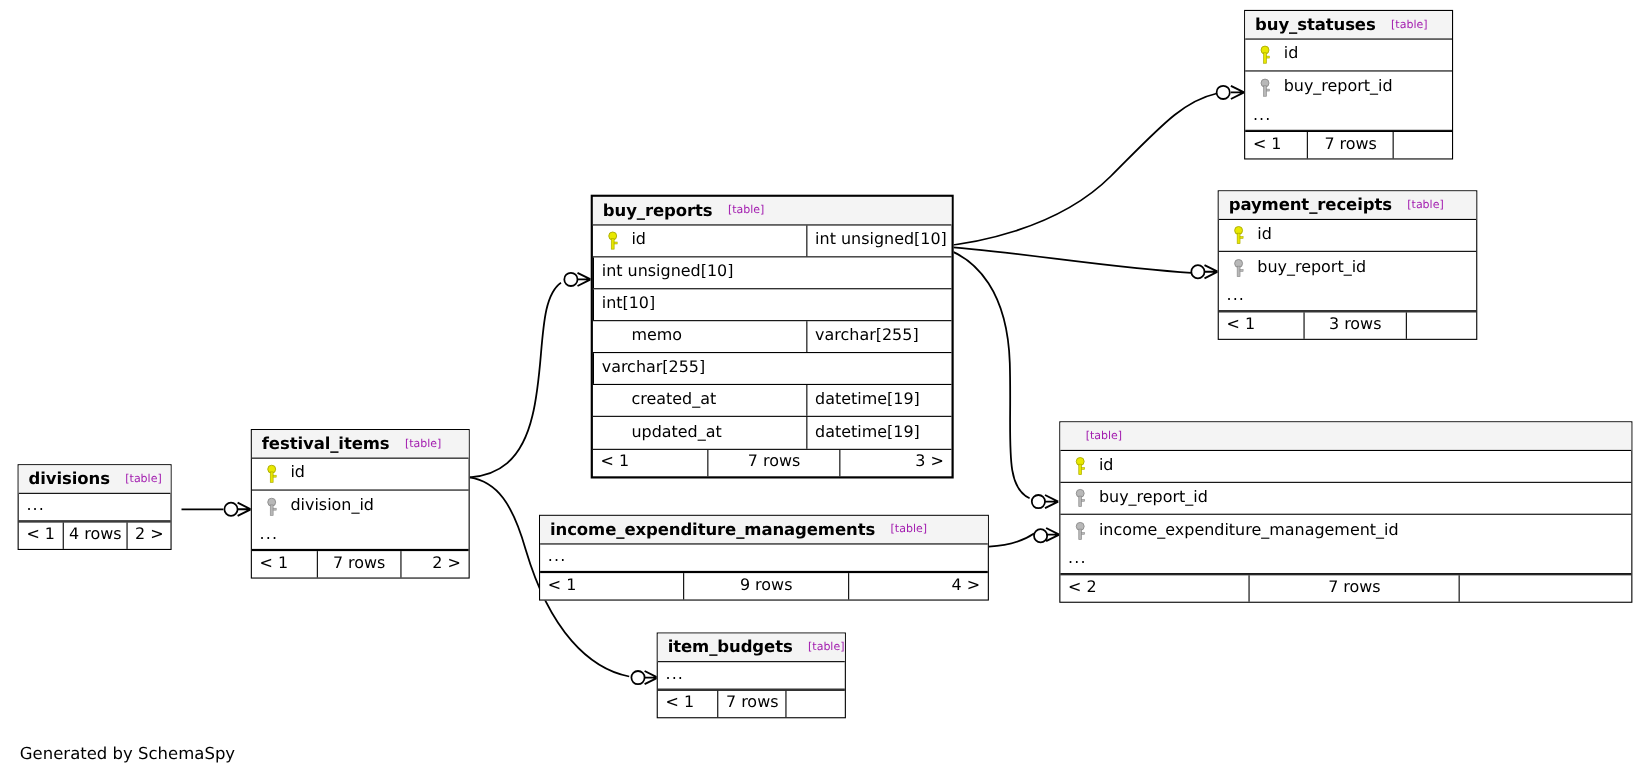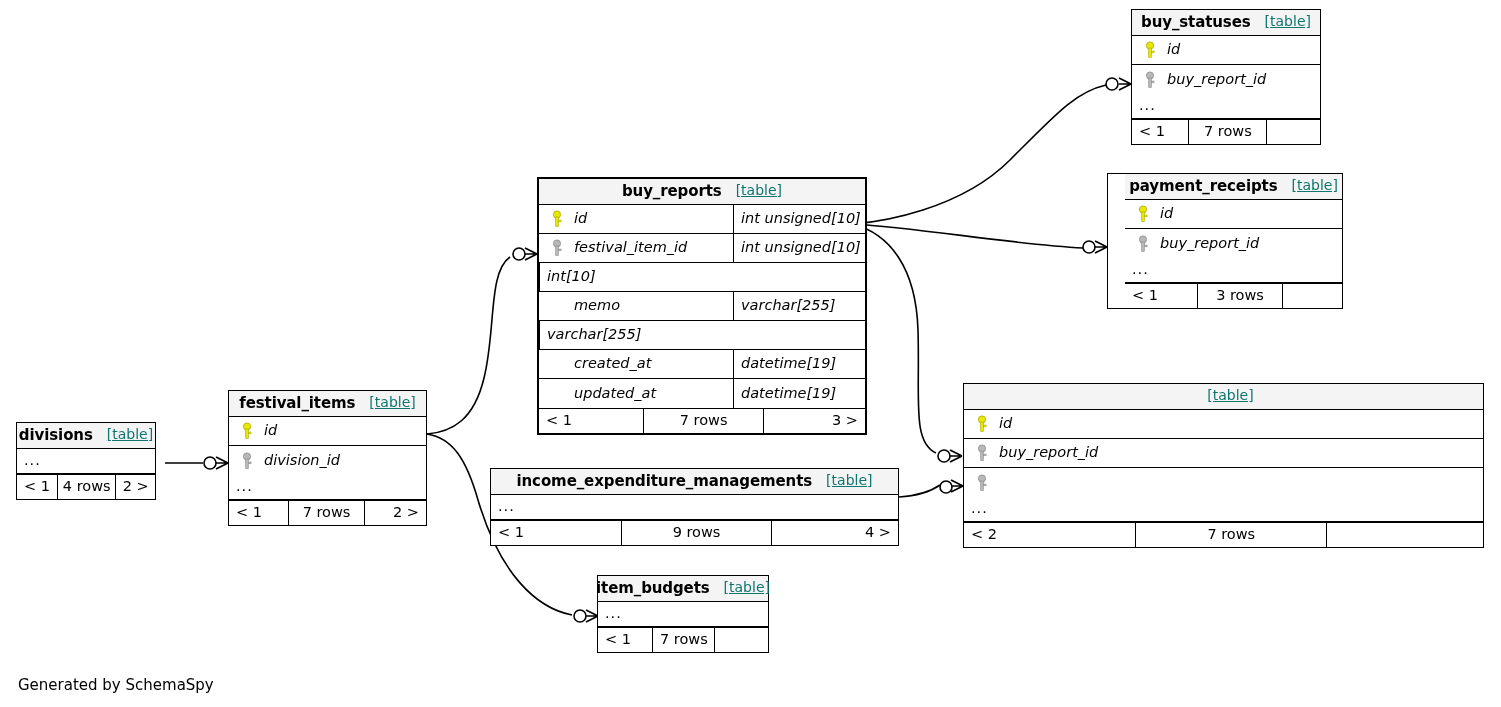--- a/index.html
+++ b/index.html
@@ -34,42 +34,40 @@
     border: 2px solid #000000;
     font-size: 14.5px;
     line-height: 1.1;
   }
   .table-node.thin {
     border-width: 1.6px;
   }
   .tbl-header {
     display: flex;
     align-items: center;
-    justify-content: center;
+    justify-content: flex-start;
     background: #f4f4f4;
     border-bottom: 1.6px solid #000000;
     padding: 4px 9px 5px 9px;
     height: 26px;
     box-sizing: border-box;
     white-space: nowrap;
   }
   .tbl-name {
     font-weight: bold;
     font-size: 15px;
     letter-spacing: -0.1px;
   }
   .tbl-tag {
-    font-size: 14px;
-    color: #0f766e;
+    font-size: 10px;
+    color: #a21caf;
     padding-left: 14px;
-    text-decoration: underline;
   }
   .tbl-rows {
     display: block;
-    font-style: italic;
   }
   .col-row {
     display: flex;
     align-items: stretch;
     border-bottom: 1.2px solid #000000;
     height: 29px;
     box-sizing: border-box;
   }
   .col-row:last-child {
     border-bottom: none;
@@ -222,21 +220,21 @@
       </div>
     </div>
     <div class="ellipsis-row">...</div>
     <div class="tbl-footer">
       <div class="foot-left" style="width:30%;">&lt; 1</div>
       <div class="foot-mid" style="width:42%;">7 rows</div>
       <div class="foot-right" style="width:28%;"></div>
     </div>
   </div>
 
-  <div class="table-node thin" style="left:1107px; top:173px; width:236px;padding-left:17px;">
+  <div class="table-node thin" style="left:1107px; top:173px; width:236px;">
     <div class="tbl-header">
       <span class="tbl-name">payment_receipts</span>
       <span class="tbl-tag">[table]</span>
     </div>
     <div class="tbl-rows">
       <div class="col-row">
         <div class="col-name">
           <span class="keyslot">
             <svg width="12" height="18" viewBox="0 0 12 18">
                 <circle cx="6" cy="4.5" r="3.6" fill="#e8e800" stroke="#a8a800" stroke-width="0.8"></circle>
@@ -281,69 +279,110 @@
                 <circle cx="6" cy="4.5" r="3.6" fill="#e8e800" stroke="#a8a800" stroke-width="0.8"></circle>
                 <rect x="4.7" y="7" width="2.6" height="9.5" fill="#e8e800" stroke="#a8a800" stroke-width="0.6"></rect>
                 <rect x="7.3" y="10" width="2.8" height="1.8" fill="#e8e800" stroke="#a8a800" stroke-width="0.5"></rect>
               </svg>
           </span>
           <span class="col-label">id</span>
         </div>
         <div class="col-type" style="width:132px;">int unsigned[10]</div>
       </div>
       <div class="col-row">
+        <div class="col-type" style="width:132px;">int unsigned[10]</div>
+      </div>
+      <div class="col-row">
+        <div class="col-type" style="width:132px;">int[10]</div>
+      </div>
+      <div class="col-row">
+        <div class="col-name">
+          <span class="keyslot"></span>
+          <span class="col-label">memo</span>
+        </div>
+        <div class="col-type" style="width:132px;">varchar[255]</div>
+      </div>
+      <div class="col-row">
+        <div class="col-type" style="width:132px;">varchar[255]</div>
+      </div>
+      <div class="col-row">
+        <div class="col-name">
+          <span class="keyslot"></span>
+          <span class="col-label">created_at</span>
+        </div>
+        <div class="col-type" style="width:132px;">datetime[19]</div>
+      </div>
+      <div class="col-row">
+        <div class="col-name">
+          <span class="keyslot"></span>
+          <span class="col-label">updated_at</span>
+        </div>
+        <div class="col-type" style="width:132px;">datetime[19]</div>
+      </div>
+    </div>
+    <div class="tbl-footer">
+      <div class="foot-left" style="width:32%;">&lt; 1</div>
+      <div class="foot-mid" style="width:37%;">7 rows</div>
+      <div class="foot-right" style="width:31%;">3 &gt;</div>
+    </div>
+  </div>
+
+  <div class="table-node thin" style="left:963px; top:383px; width:521px;">
+    <div class="tbl-header">
+      <span class="tbl-tag">[table]</span>
+    </div>
+    <div class="tbl-rows">
+      <div class="col-row">
+        <div class="col-name">
+          <span class="keyslot">
+            <svg width="12" height="18" viewBox="0 0 12 18">
+                <circle cx="6" cy="4.5" r="3.6" fill="#e8e800" stroke="#a8a800" stroke-width="0.8"></circle>
+                <rect x="4.7" y="7" width="2.6" height="9.5" fill="#e8e800" stroke="#a8a800" stroke-width="0.6"></rect>
+                <rect x="7.3" y="10" width="2.8" height="1.8" fill="#e8e800" stroke="#a8a800" stroke-width="0.5"></rect>
+              </svg>
+          </span>
+          <span class="col-label">id</span>
+        </div>
+      </div>
+      <div class="col-row">
         <div class="col-name">
           <span class="keyslot">
             <svg width="12" height="18" viewBox="0 0 12 18">
                 <circle cx="6" cy="4.5" r="3.6" fill="#b8b8b8" stroke="#8a8a8a" stroke-width="0.8"></circle>
                 <rect x="4.7" y="7" width="2.6" height="9.5" fill="#b8b8b8" stroke="#8a8a8a" stroke-width="0.6"></rect>
                 <rect x="7.3" y="10" width="2.8" height="1.8" fill="#b8b8b8" stroke="#8a8a8a" stroke-width="0.5"></rect>
               </svg>
           </span>
-          <span class="col-label">festival_item_id</span>
-        </div>
-        <div class="col-type" style="width:132px;">int unsigned[10]</div>
-      </div>
-      <div class="col-row">
-        <div class="col-type" style="width:132px;">int[10]</div>
-      </div>
-      <div class="col-row">
-        <div class="col-name">
-          <span class="keyslot"></span>
-          <span class="col-label">memo</span>
-        </div>
-        <div class="col-type" style="width:132px;">varchar[255]</div>
-      </div>
-      <div class="col-row">
-        <div class="col-type" style="width:132px;">varchar[255]</div>
-      </div>
-      <div class="col-row">
-        <div class="col-name">
-          <span class="keyslot"></span>
-          <span class="col-label">created_at</span>
-        </div>
-        <div class="col-type" style="width:132px;">datetime[19]</div>
-      </div>
-      <div class="col-row">
-        <div class="col-name">
-          <span class="keyslot"></span>
-          <span class="col-label">updated_at</span>
-        </div>
-        <div class="col-type" style="width:132px;">datetime[19]</div>
-      </div>
-    </div>
-    <div class="tbl-footer">
-      <div class="foot-left" style="width:32%;">&lt; 1</div>
+          <span class="col-label">buy_report_id</span>
+        </div>
+      </div>
+      <div class="col-row">
+        <div class="col-name">
+          <span class="keyslot">
+            <svg width="12" height="18" viewBox="0 0 12 18">
+                <circle cx="6" cy="4.5" r="3.6" fill="#b8b8b8" stroke="#8a8a8a" stroke-width="0.8"></circle>
+                <rect x="4.7" y="7" width="2.6" height="9.5" fill="#b8b8b8" stroke="#8a8a8a" stroke-width="0.6"></rect>
+                <rect x="7.3" y="10" width="2.8" height="1.8" fill="#b8b8b8" stroke="#8a8a8a" stroke-width="0.5"></rect>
+              </svg>
+          </span>
+          <span class="col-label">income_expenditure_management_id</span>
+        </div>
+      </div>
+    </div>
+    <div class="ellipsis-row">...</div>
+    <div class="tbl-footer">
+      <div class="foot-left" style="width:33%;">&lt; 2</div>
       <div class="foot-mid" style="width:37%;">7 rows</div>
-      <div class="foot-right" style="width:31%;">3 &gt;</div>
-    </div>
-  </div>
-
-  <div class="table-node thin" style="left:963px; top:383px; width:521px;">
-    <div class="tbl-header">
+      <div class="foot-right" style="width:30%;"></div>
+    </div>
+  </div>
+
+  <div class="table-node thin" style="left:228px; top:390px; width:199px;">
+    <div class="tbl-header">
+      <span class="tbl-name">festival_items</span>
       <span class="tbl-tag">[table]</span>
     </div>
     <div class="tbl-rows">
       <div class="col-row">
         <div class="col-name">
           <span class="keyslot">
             <svg width="12" height="18" viewBox="0 0 12 18">
                 <circle cx="6" cy="4.5" r="3.6" fill="#e8e800" stroke="#a8a800" stroke-width="0.8"></circle>
                 <rect x="4.7" y="7" width="2.6" height="9.5" fill="#e8e800" stroke="#a8a800" stroke-width="0.6"></rect>
                 <rect x="7.3" y="10" width="2.8" height="1.8" fill="#e8e800" stroke="#a8a800" stroke-width="0.5"></rect>
@@ -354,70 +393,20 @@
       </div>
       <div class="col-row">
         <div class="col-name">
           <span class="keyslot">
             <svg width="12" height="18" viewBox="0 0 12 18">
                 <circle cx="6" cy="4.5" r="3.6" fill="#b8b8b8" stroke="#8a8a8a" stroke-width="0.8"></circle>
                 <rect x="4.7" y="7" width="2.6" height="9.5" fill="#b8b8b8" stroke="#8a8a8a" stroke-width="0.6"></rect>
                 <rect x="7.3" y="10" width="2.8" height="1.8" fill="#b8b8b8" stroke="#8a8a8a" stroke-width="0.5"></rect>
               </svg>
           </span>
-          <span class="col-label">buy_report_id</span>
-        </div>
-      </div>
-      <div class="col-row">
-        <div class="col-name">
-          <span class="keyslot">
-            <svg width="12" height="18" viewBox="0 0 12 18">
-                <circle cx="6" cy="4.5" r="3.6" fill="#b8b8b8" stroke="#8a8a8a" stroke-width="0.8"></circle>
-                <rect x="4.7" y="7" width="2.6" height="9.5" fill="#b8b8b8" stroke="#8a8a8a" stroke-width="0.6"></rect>
-                <rect x="7.3" y="10" width="2.8" height="1.8" fill="#b8b8b8" stroke="#8a8a8a" stroke-width="0.5"></rect>
-              </svg>
-          </span>
-        </div>
-      </div>
-    </div>
-    <div class="ellipsis-row">...</div>
-    <div class="tbl-footer">
-      <div class="foot-left" style="width:33%;">&lt; 2</div>
-      <div class="foot-mid" style="width:37%;">7 rows</div>
-      <div class="foot-right" style="width:30%;"></div>
-    </div>
-  </div>
-
-  <div class="table-node thin" style="left:228px; top:390px; width:199px;">
-    <div class="tbl-header">
-      <span class="tbl-name">festival_items</span>
-      <span class="tbl-tag">[table]</span>
-    </div>
-    <div class="tbl-rows">
-      <div class="col-row">
-        <div class="col-name">
-          <span class="keyslot">
-            <svg width="12" height="18" viewBox="0 0 12 18">
-                <circle cx="6" cy="4.5" r="3.6" fill="#e8e800" stroke="#a8a800" stroke-width="0.8"></circle>
-                <rect x="4.7" y="7" width="2.6" height="9.5" fill="#e8e800" stroke="#a8a800" stroke-width="0.6"></rect>
-                <rect x="7.3" y="10" width="2.8" height="1.8" fill="#e8e800" stroke="#a8a800" stroke-width="0.5"></rect>
-              </svg>
-          </span>
-          <span class="col-label">id</span>
-        </div>
-      </div>
-      <div class="col-row">
-        <div class="col-name">
-          <span class="keyslot">
-            <svg width="12" height="18" viewBox="0 0 12 18">
-                <circle cx="6" cy="4.5" r="3.6" fill="#b8b8b8" stroke="#8a8a8a" stroke-width="0.8"></circle>
-                <rect x="4.7" y="7" width="2.6" height="9.5" fill="#b8b8b8" stroke="#8a8a8a" stroke-width="0.6"></rect>
-                <rect x="7.3" y="10" width="2.8" height="1.8" fill="#b8b8b8" stroke="#8a8a8a" stroke-width="0.5"></rect>
-              </svg>
-          </span>
           <span class="col-label">division_id</span>
         </div>
       </div>
     </div>
     <div class="ellipsis-row">...</div>
     <div class="tbl-footer">
       <div class="foot-left" style="width:30%;">&lt; 1</div>
       <div class="foot-mid" style="width:39%;">7 rows</div>
       <div class="foot-right" style="width:31%;">2 &gt;</div>
     </div>

